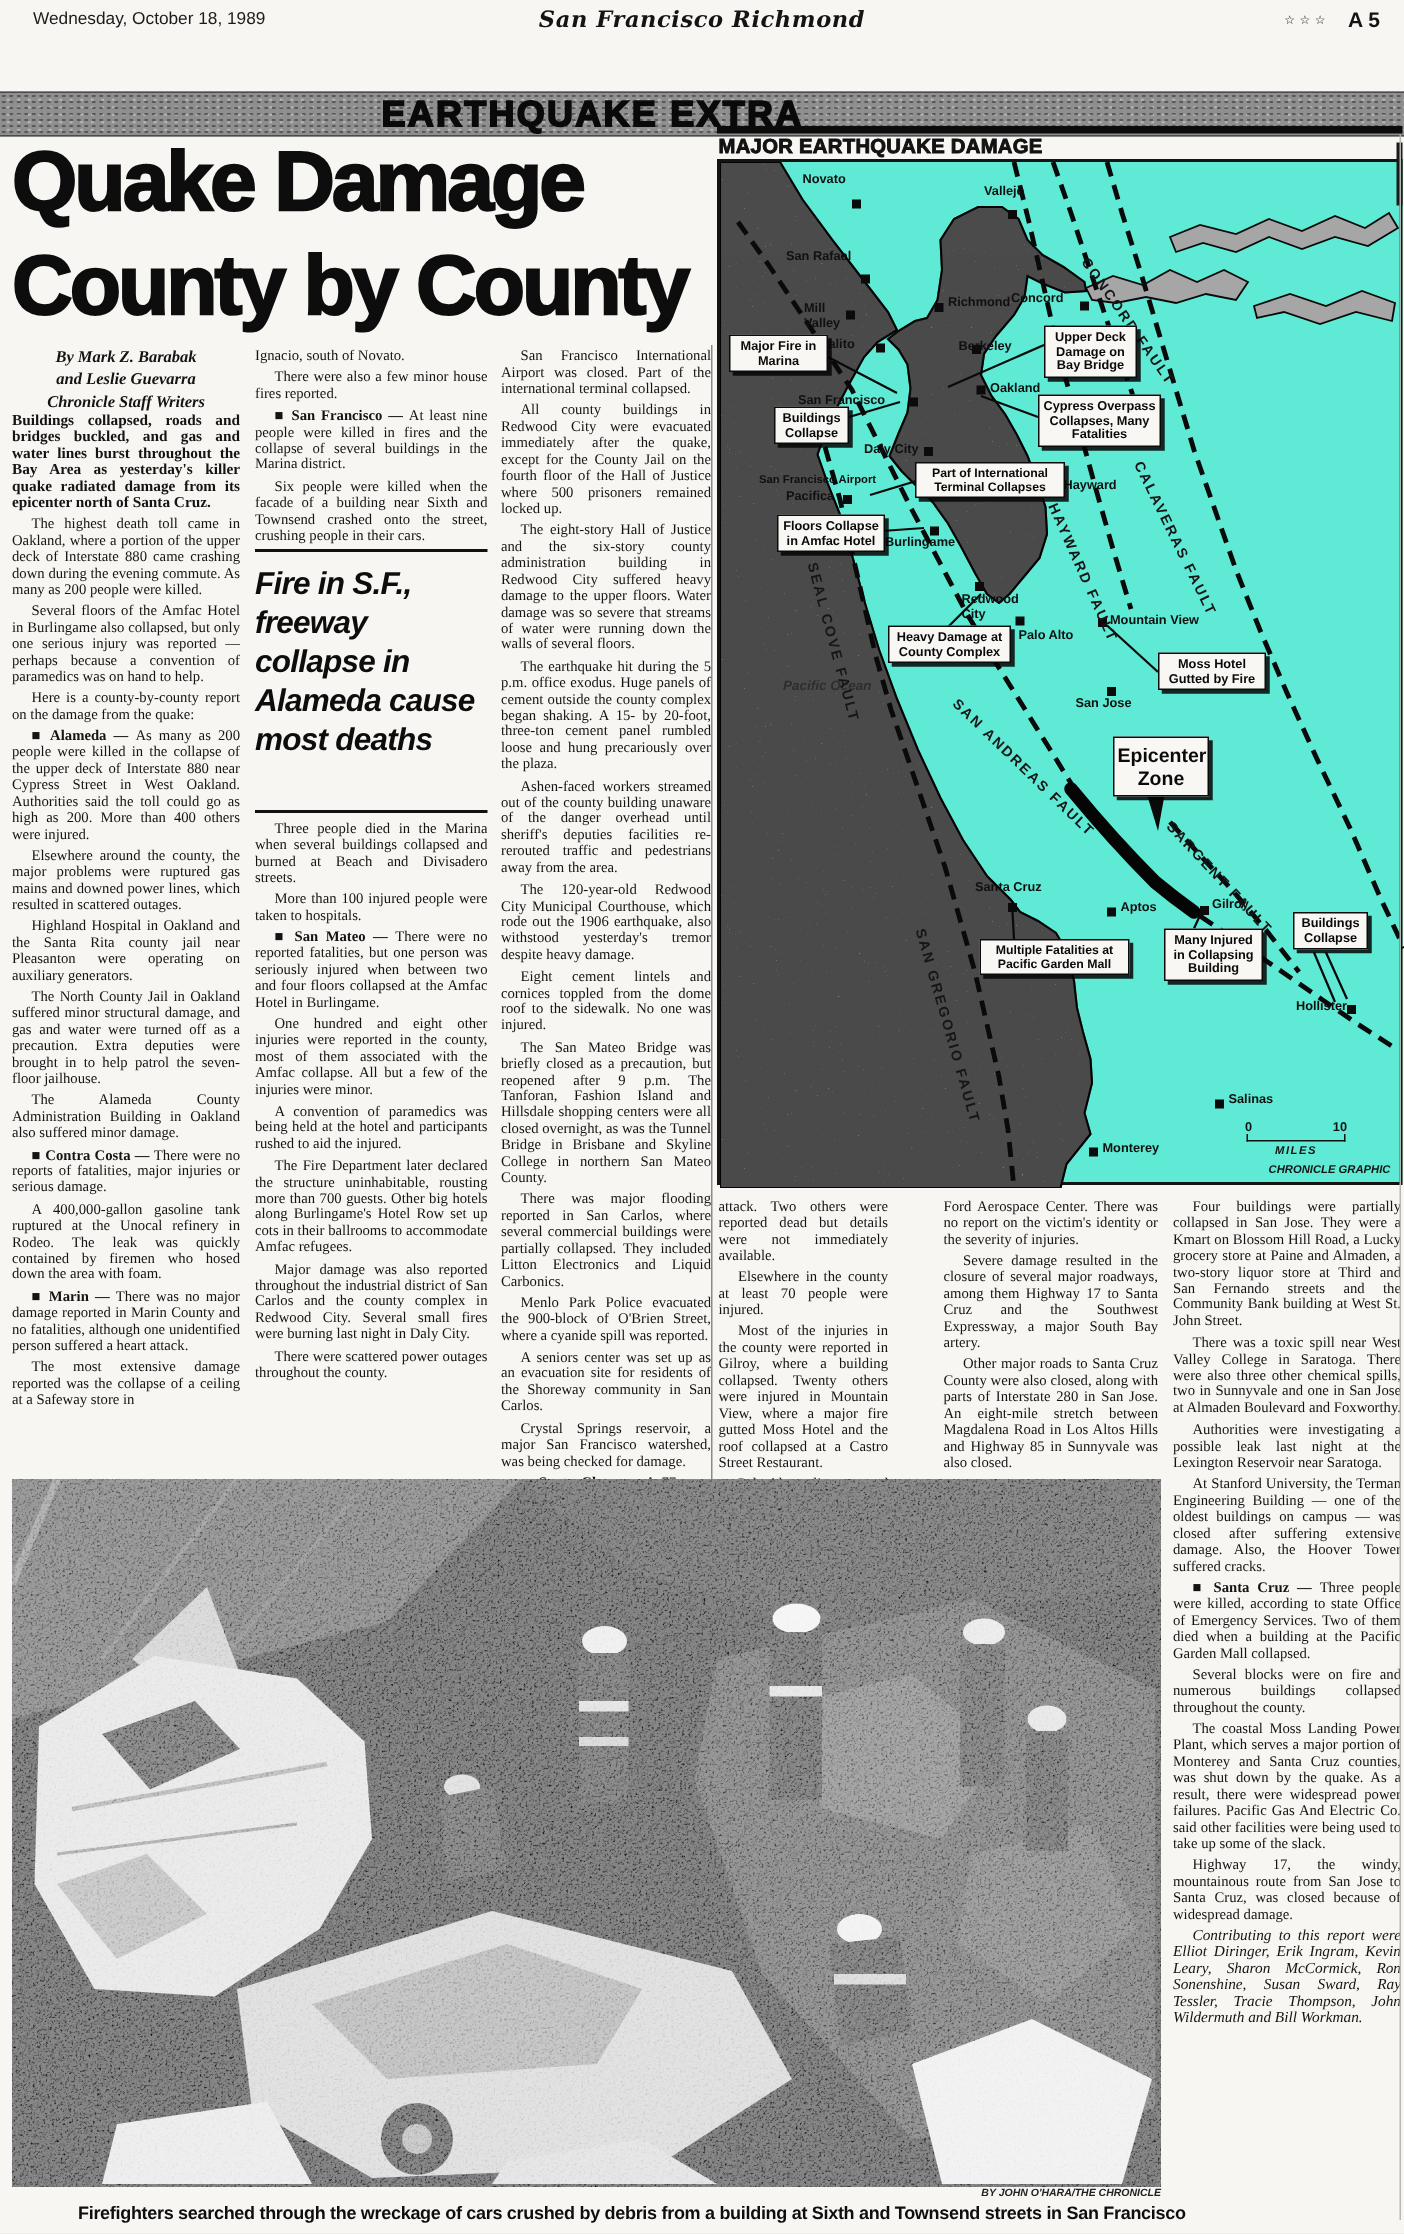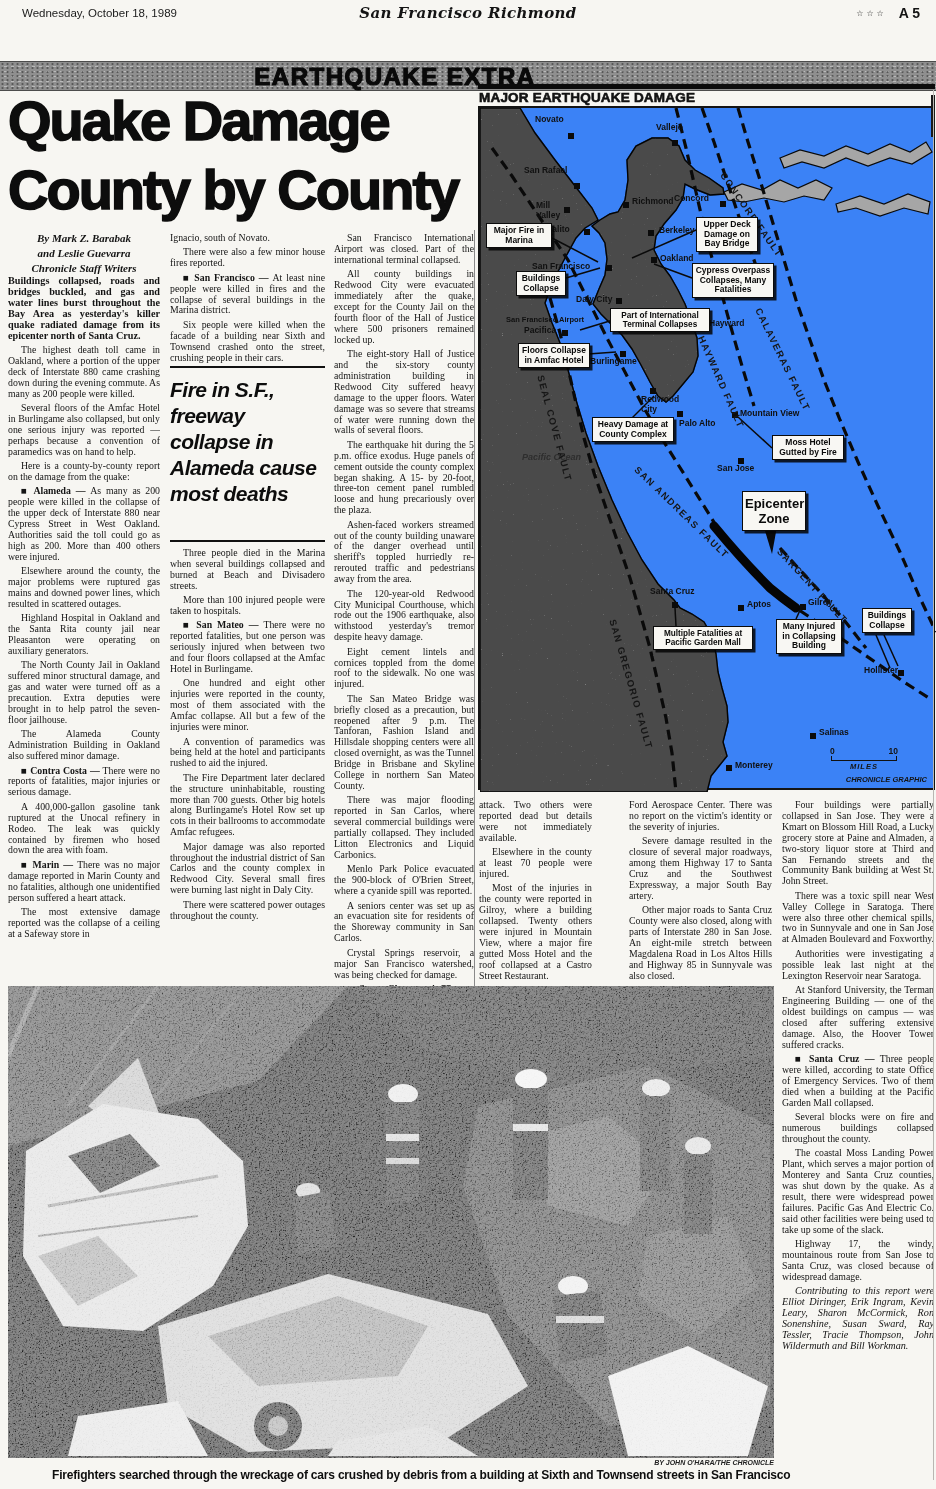--- a/index.html
+++ b/index.html
@@ -52,21 +52,21 @@
   .pullquote {
     position:absolute; left:170px; top:366px; width:155px; height:176px;
     border-top:2px solid #111; border-bottom:2px solid #111; padding:9px 2px 0 0;
     font:bold italic 21px/26px "Liberation Sans",sans-serif; letter-spacing:-.5px; color:#0d0d0d;
   }
   .vrule { position:absolute; left:474px; top:230px; width:1px; height:756px; background:#8a8a8a; }
   
   .map-topbar { position:absolute; left:478px; top:84px; width:457px; height:5px; background:#0c0c0c; }
   .map-title  { position:absolute; left:479px; top:90px; font:700 13.5px "Liberation Sans",sans-serif; letter-spacing:.2px; -webkit-text-stroke:.6px #0d0d0d; }
   #map { position:absolute; left:478px; top:106px; width:457px; height:684px;
-    border:2px solid #141414; background:#3b82f6; }
+    border:2px solid #141414; background:#5eead4; }
   #map svg { position:absolute; left:0; top:0; }
   .cl { position:absolute; font:bold 8.5px/9.5px "Liberation Sans",sans-serif; color:#101010; white-space:nowrap; }
   .cl.wrap { white-space:normal; }
   .cl.tiny { font-size:7.5px; }
   .m { position:absolute; width:6px; height:6px; background:#0b0b0b; }
   .ocean-label { position:absolute; font:bold italic 9px "Liberation Sans",sans-serif; color:#2e2e2e;margin-top:28px; }
   .co { position:absolute; background:#f8f7f3; border:1.5px solid #0b0b0b; box-shadow:2.5px 2.5px 0 rgba(5,5,5,.85);
     padding:2px 2px; text-align:center; font:bold 8.5px/9.6px "Liberation Sans",sans-serif; color:#0a0a0a; }
   .co.sm { font-size:8.2px; line-height:9.2px; }
   .co.big { font:bold 13px/15px "Liberation Sans",sans-serif; padding:4px 2px; }
@@ -144,21 +144,21 @@
     <p class="p"><span>The Fire Department later declared the structure uninhabitable, rousting more than 700 guests. Other big hotels along Burlingame's Hotel Row set up cots in their ballrooms to accommodate Amfac refugees.</span></p>
     <p class="p"><span>Major damage was also reported throughout the industrial district of San Carlos and the county complex in Redwood City. Several small fires were burning last night in Daly City.</span></p>
     <p class="p"><span>There were scattered power outages throughout the county.</span></p>
   </div>
 
   <div class="col" id="col3">
     <p class="p"><span>San Francisco International Airport was closed. Part of the international terminal collapsed.</span></p>
     <p class="p"><span>All county buildings in Redwood City were evacuated immediately after the quake, except for the County Jail on the fourth floor of the Hall of Justice where 500 prisoners remained locked up.</span></p>
     <p class="p"><span>The eight-story Hall of Justice and the six-story county administration building in Redwood City suffered heavy damage to the upper floors. Water damage was so severe that streams of water were running down the walls of several floors.</span></p>
     <p class="p"><span>The earthquake hit during the 5 p.m. office exodus. Huge panels of cement outside the county complex began shaking. A 15- by 20-foot, three-ton cement panel rumbled loose and hung precariously over the plaza.</span></p>
-    <p class="p"><span>Ashen-faced workers streamed out of the county building unaware of the danger overhead until sheriff's toppled hurriedly re-rerouted traffic and pedestrians away from the area.</span></p>
+    <p class="p"><span>Ashen-faced workers streamed out of the county building unaware of the danger overhead until sheriff's deputies facilities re-rerouted traffic and pedestrians away from the area.</span></p>
     <p class="p"><span>The 120-year-old Redwood City Municipal Courthouse, which rode out the 1906 earthquake, also withstood yesterday's tremor despite heavy damage.</span></p>
     <p class="p"><span>Eight cement lintels and cornices toppled from the dome roof to the sidewalk. No one was injured.</span></p>
     <p class="p"><span>The San Mateo Bridge was briefly closed as a precaution, but reopened after 9 p.m. The Tanforan, Fashion Island and Hillsdale shopping centers were all closed overnight, as was the Tunnel Bridge in Brisbane and Skyline College in northern San Mateo County.</span></p>
     <p class="p"><span>There was major flooding reported in San Carlos, where several commercial buildings were partially collapsed. They included Litton Electronics and Liquid Carbonics.</span></p>
     <p class="p"><span>Menlo Park Police evacuated the 900-block of O'Brien Street, where a cyanide spill was reported.</span></p>
     <p class="p"><span>A seniors center was set up as an evacuation site for residents of the Shoreway community in San Carlos.</span></p>
     <p class="p"><span>Crystal Springs reservoir, a major San Francisco watershed, was being checked for damage.</span></p>
     <p class="p"><b>■ Santa Clara — </b><span>A 77-year-old Cupertino man died after suffering an apparent heart</span></p>
   </div>
 
@@ -240,21 +240,21 @@
     <i class="m" style="left:330px;top:625px"></i>
     <i class="m" style="left:246px;top:657px"></i>
 
     <span class="cl" style="left:55px;top:7px">Novato</span>
     <span class="cl" style="left:176px;top:15px">Vallejo</span>
     <span class="cl" style="left:44px;top:58px">San Rafael</span>
     <span class="cl" style="left:152px;top:89px">Richmond</span>
     <span class="cl" style="left:194px;top:86px">Concord</span>
     <span class="cl wrap" style="left:56px;top:93px;width:28px">Mill Valley</span>
     <span class="cl" style="left:52px;top:117px">Sausalito</span>
-    <span class="cl" style="left:179px;top:118px">Berkeley</span>
+    <span class="cl" style="left:159px;top:118px">Berkeley</span>
     <span class="cl" style="left:180px;top:146px">Oakland</span>
     <span class="cl" style="left:52px;top:154px">San Francisco</span>
     <span class="cl" style="left:96px;top:187px">Daly City</span>
     <span class="cl tiny" style="left:26px;top:207px">San Francisco Airport</span>
     <span class="cl" style="left:44px;top:218px">Pacifica</span>
     <span class="cl" style="left:229px;top:211px">Hayward</span>
     <span class="cl" style="left:110px;top:249px">Burlingame</span>
     <span class="cl wrap" style="left:161px;top:287px;width:46px">Redwood City</span>
     <span class="cl" style="left:199px;top:311px">Palo Alto</span>
     <span class="cl" style="left:260px;top:301px">Mountain View</span>

